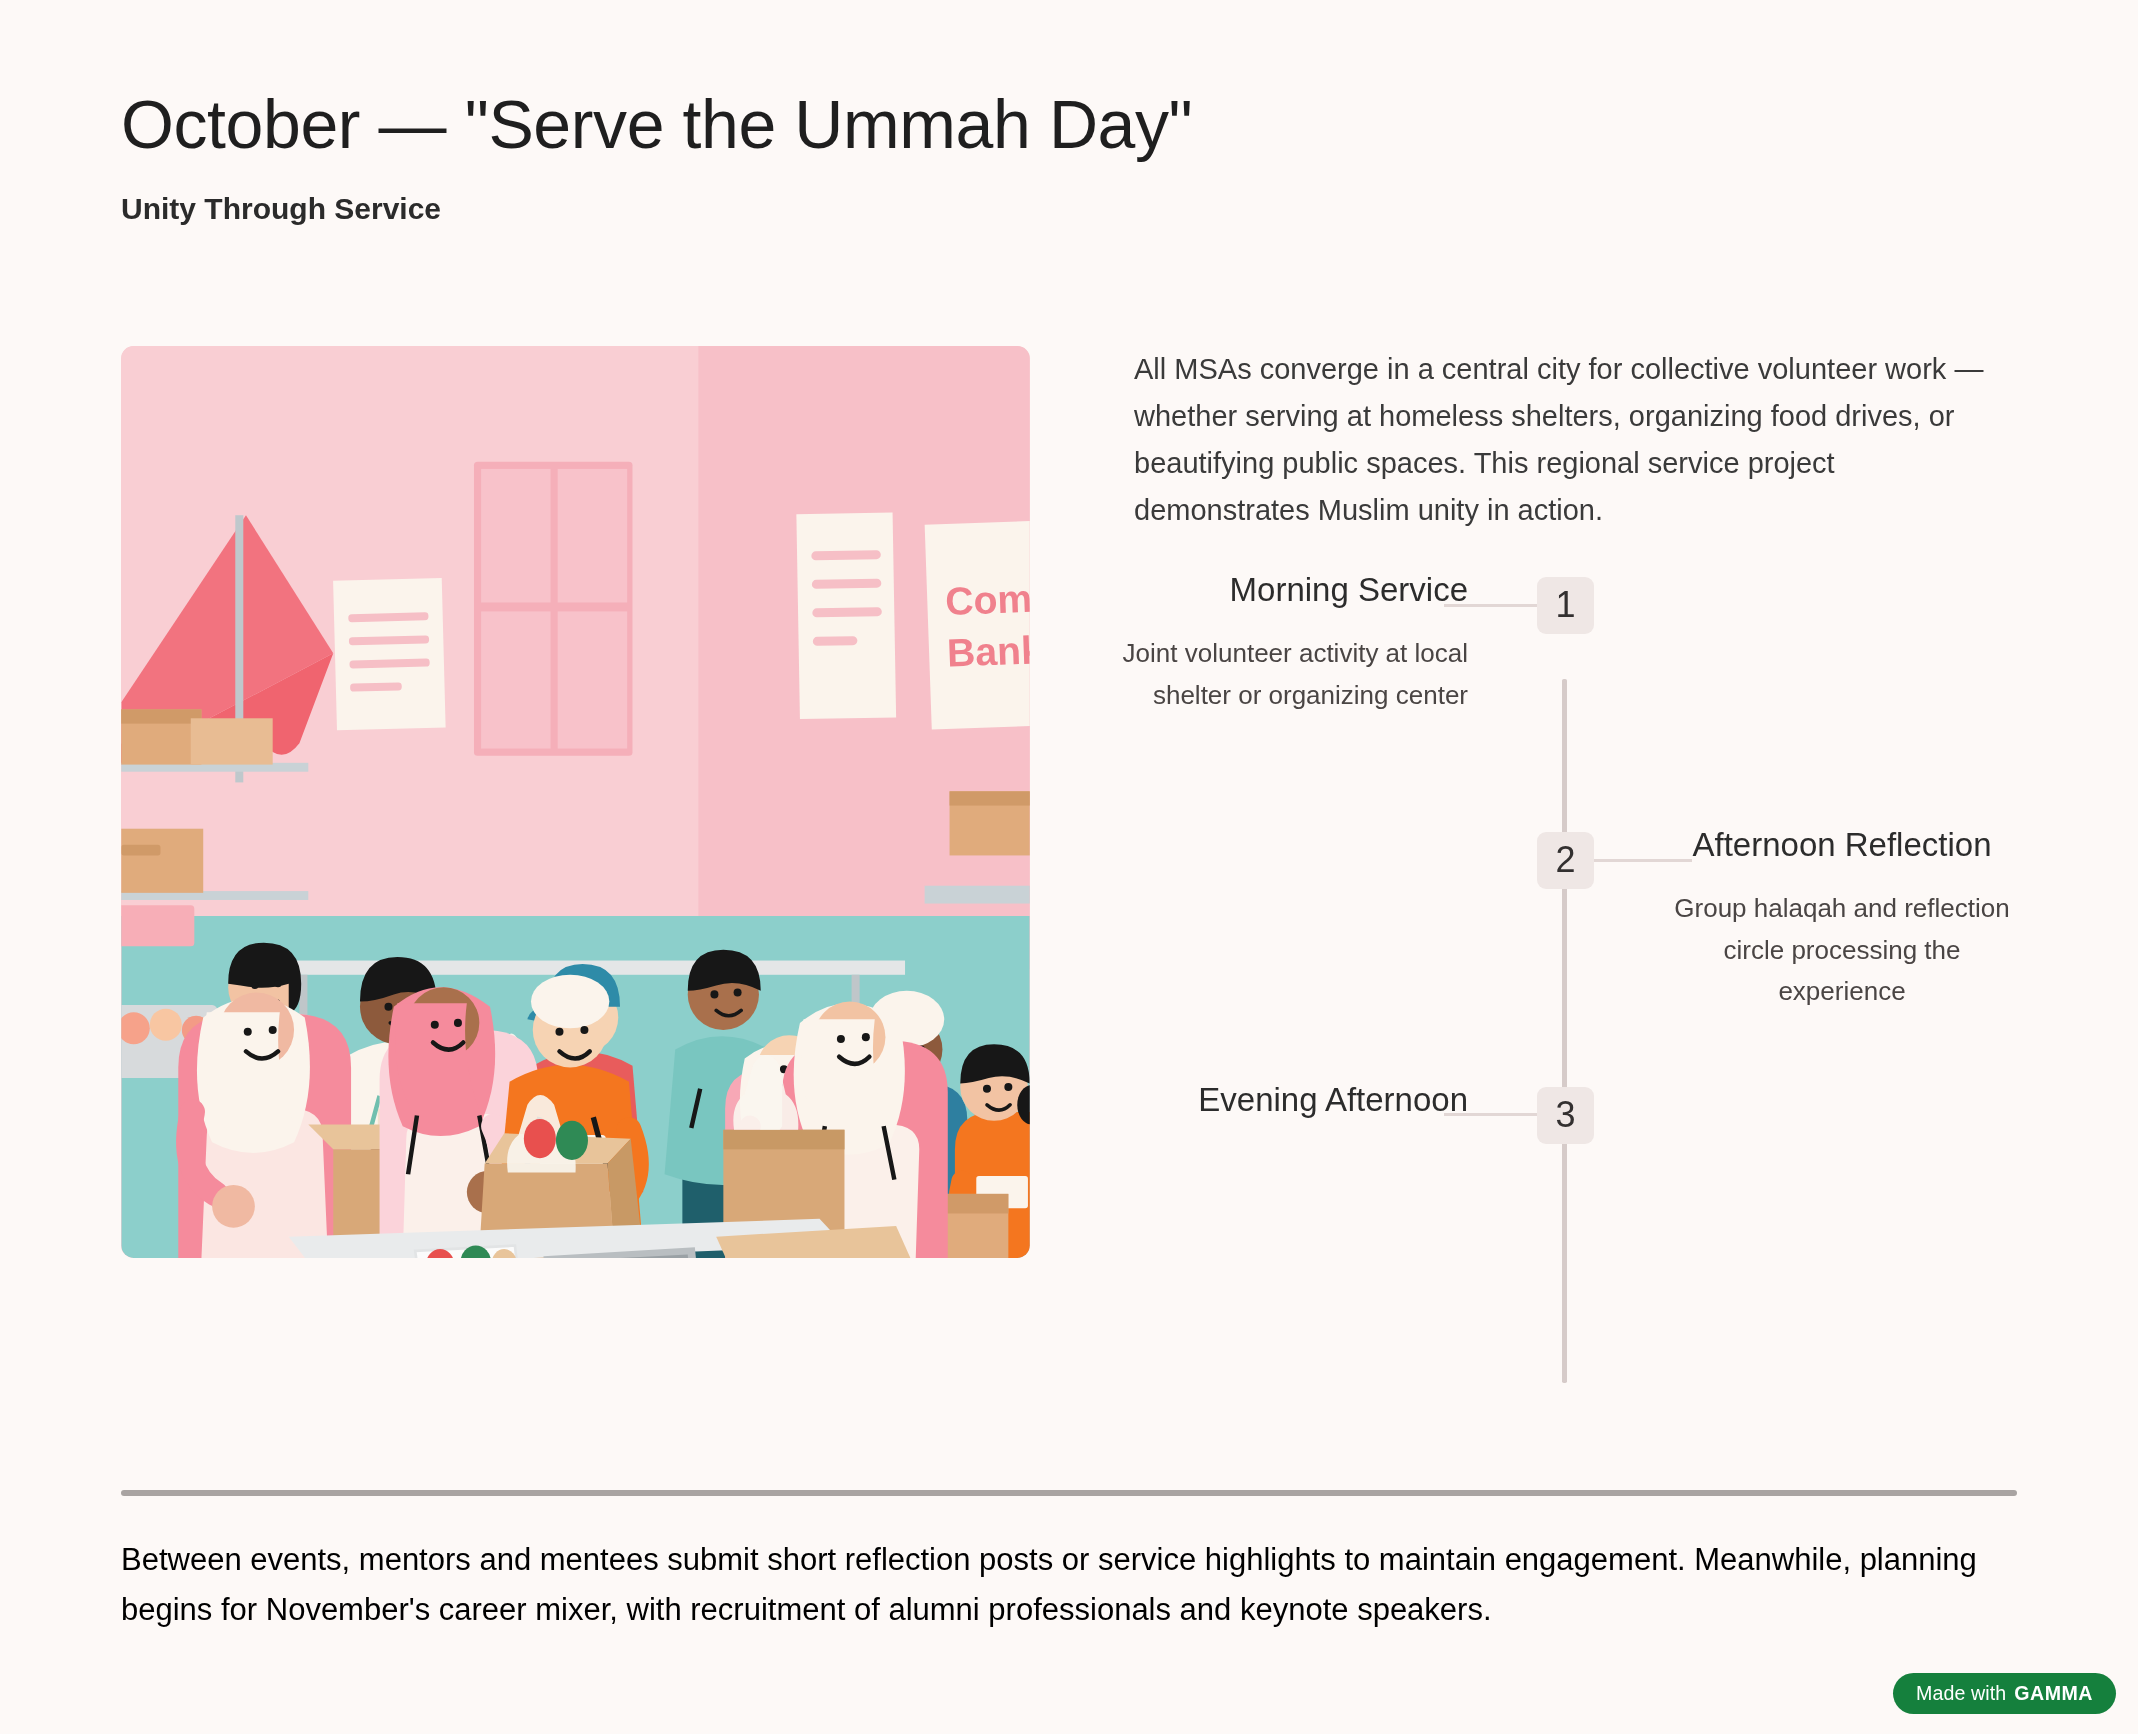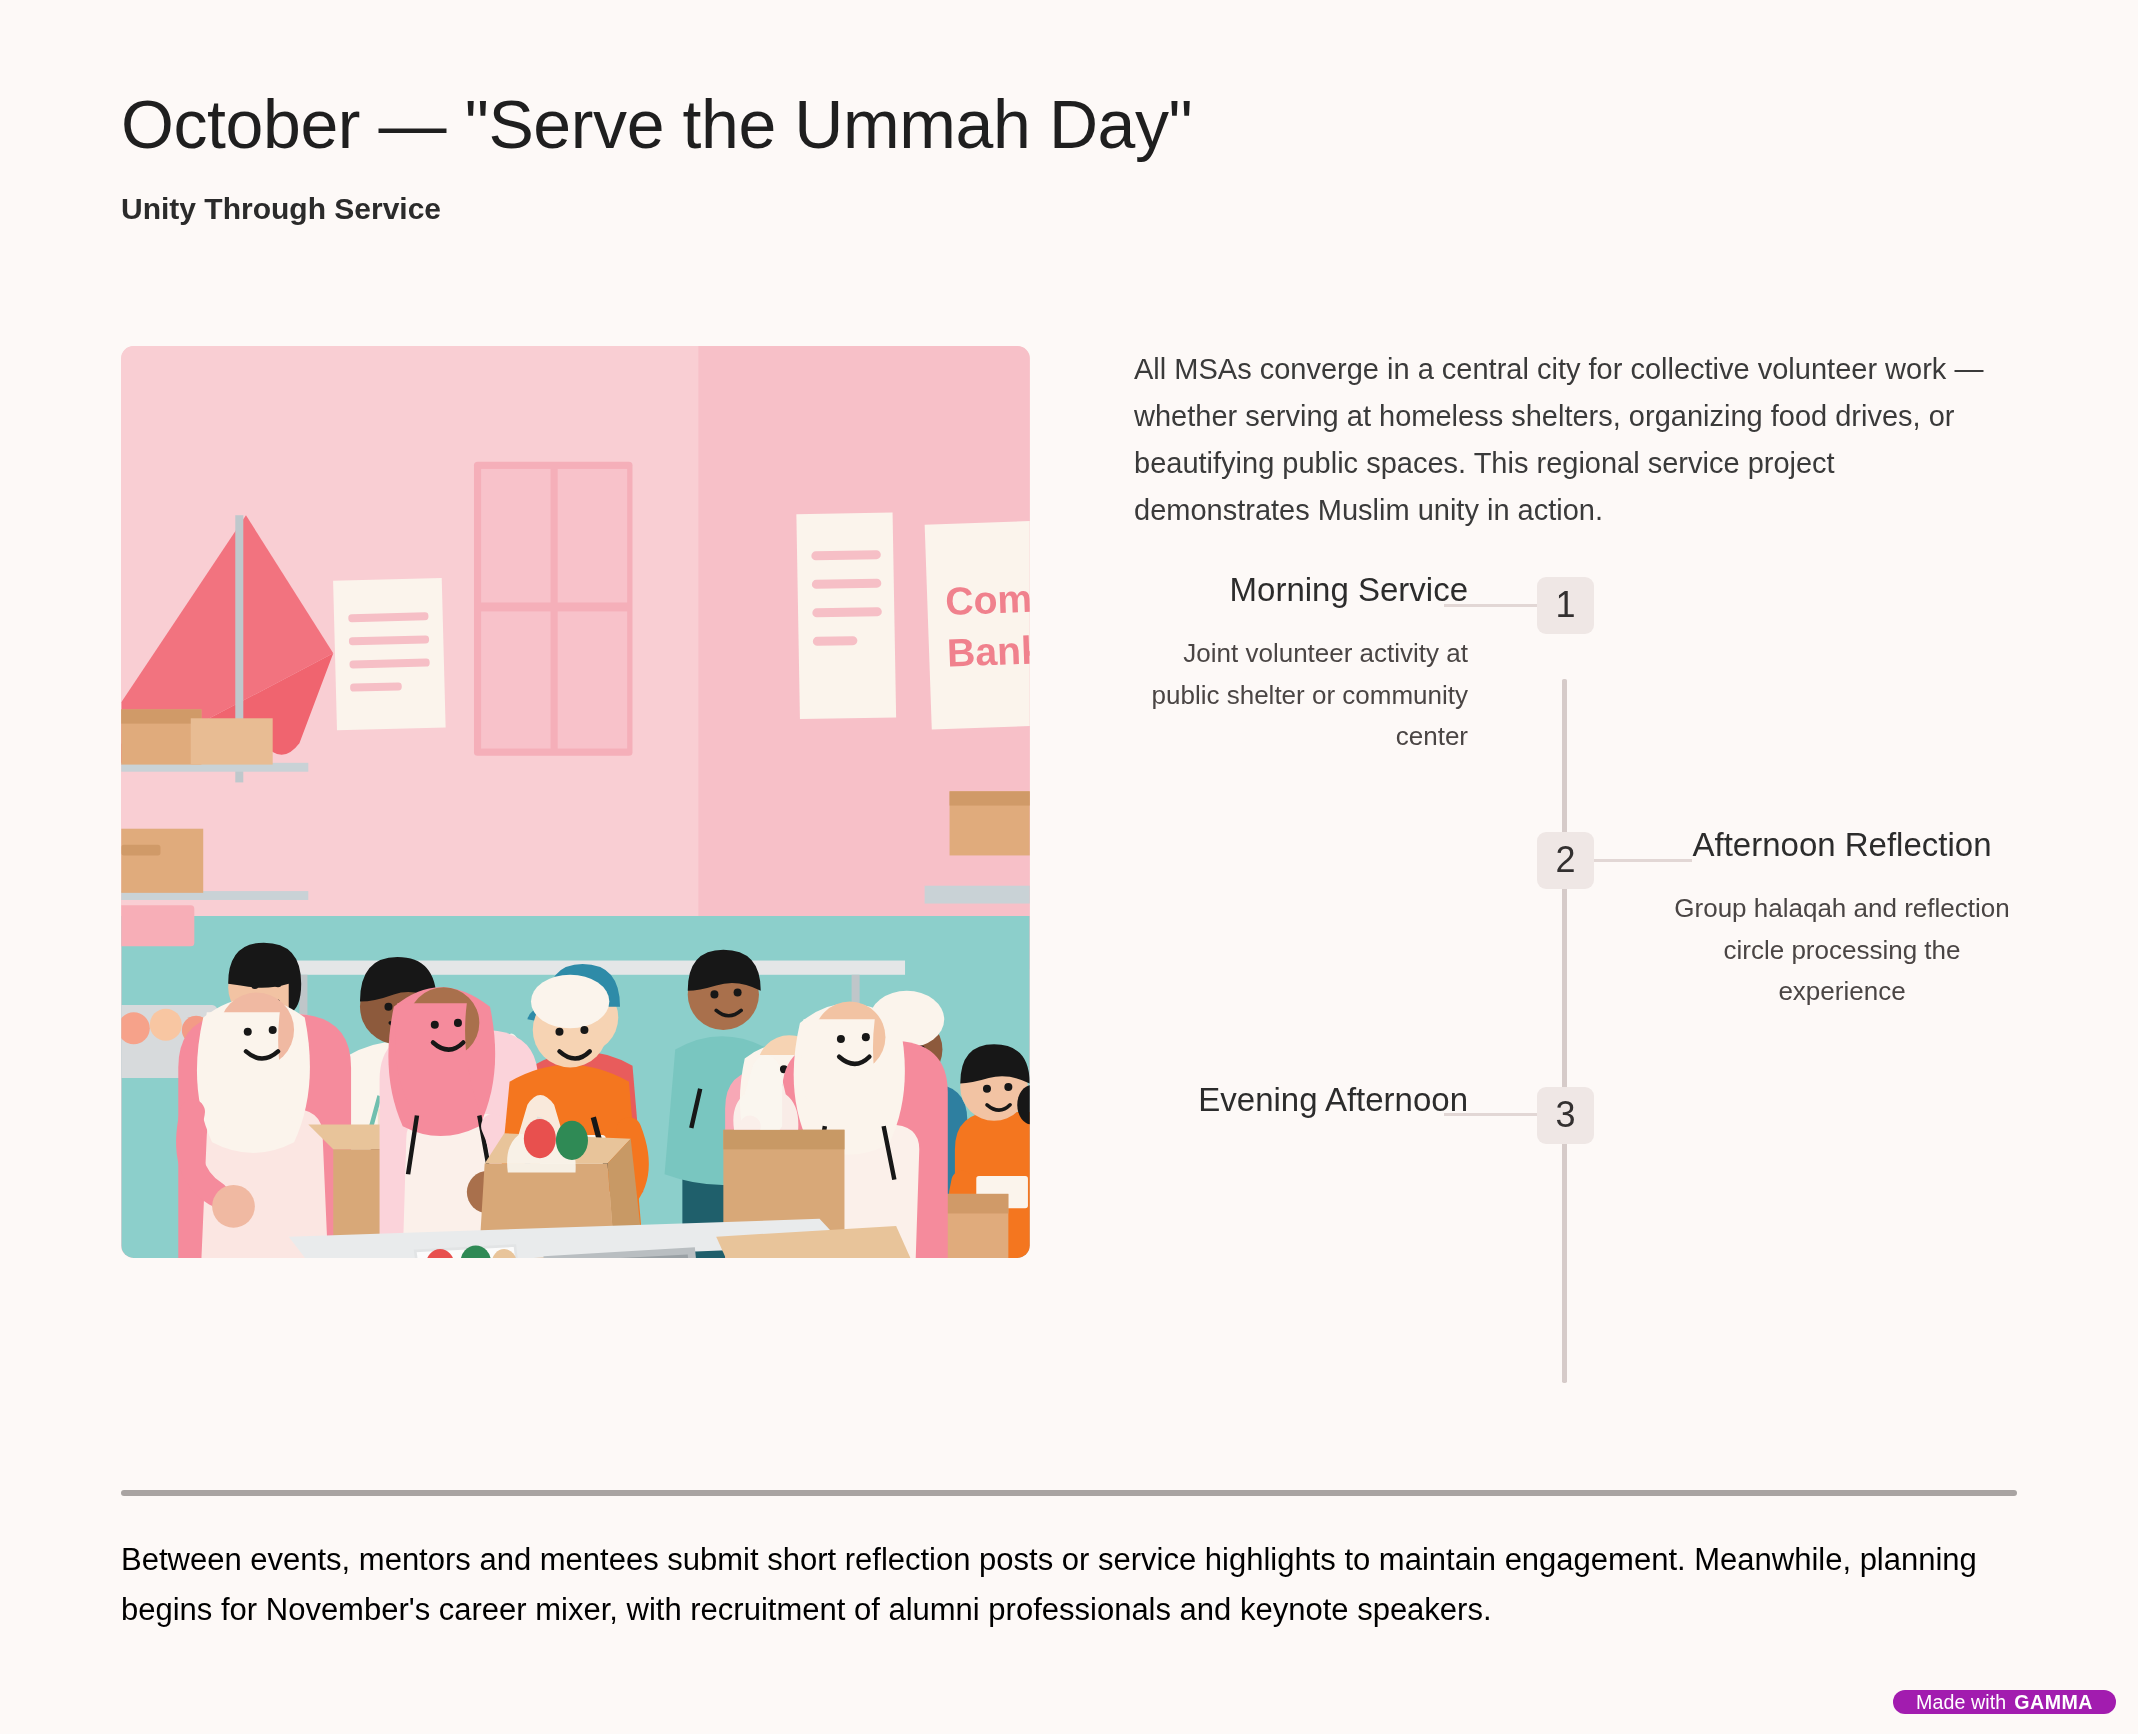--- a/index.html
+++ b/index.html
@@ -94,22 +94,22 @@
 
   
   .footer {
     position: absolute; left: 121px; top: 1535px; width: 1898px;
     font-size: 31px; line-height: 1.62; color: #000000;
   }
 
   
   .gamma-badge {
     position: absolute; right: 23px; bottom: 19.6px;
-    height: 24px; padding: 0 23px; border-radius: 20.5px;
-    background: #a21caf; color: #FFFFFF;
+    height: 41px; padding: 0 23px; border-radius: 20.5px;
+    background: #15803d; color: #FFFFFF;
     display: flex; align-items: center; gap: 8px;
     font-size: 19.6px; letter-spacing: 0.1px;
   }
   .gamma-badge .gm-word {
     font-weight: 700; letter-spacing: 0.5px; font-size: 19.6px;
   }
 </style>
 </head>
 <body>
 
@@ -398,21 +398,21 @@
     <div class="right-col">
       <p class="lead">All MSAs converge in a central city for collective volunteer work — whether serving at homeless shelters, organizing food drives, or beautifying public spaces. This regional service project demonstrates Muslim unity in action.</p>
 
       <div class="timeline">
         <div class="tl-axis"></div>
 
         <div class="tl-connector" id="s1-conn"></div>
         <div class="tl-badge" id="s1-badge">1</div>
         <div class="tl-block left" id="s1-block">
           <div class="tl-head">Morning Service</div>
-          <div class="tl-desc">Joint volunteer activity at public shelter or community center</div>
+          <div class="tl-desc">Joint volunteer activity at local shelter or organizing center</div>
         </div>
 
         <div class="tl-connector" id="s2-conn"></div>
         <div class="tl-badge" id="s2-badge">2</div>
         <div class="tl-block right" id="s2-block">
           <div class="tl-head">Afternoon Reflection</div>
           <div class="tl-desc">Group halaqah and reflection circle processing the experience</div>
         </div>
 
         <div class="tl-connector" id="s3-conn"></div>

